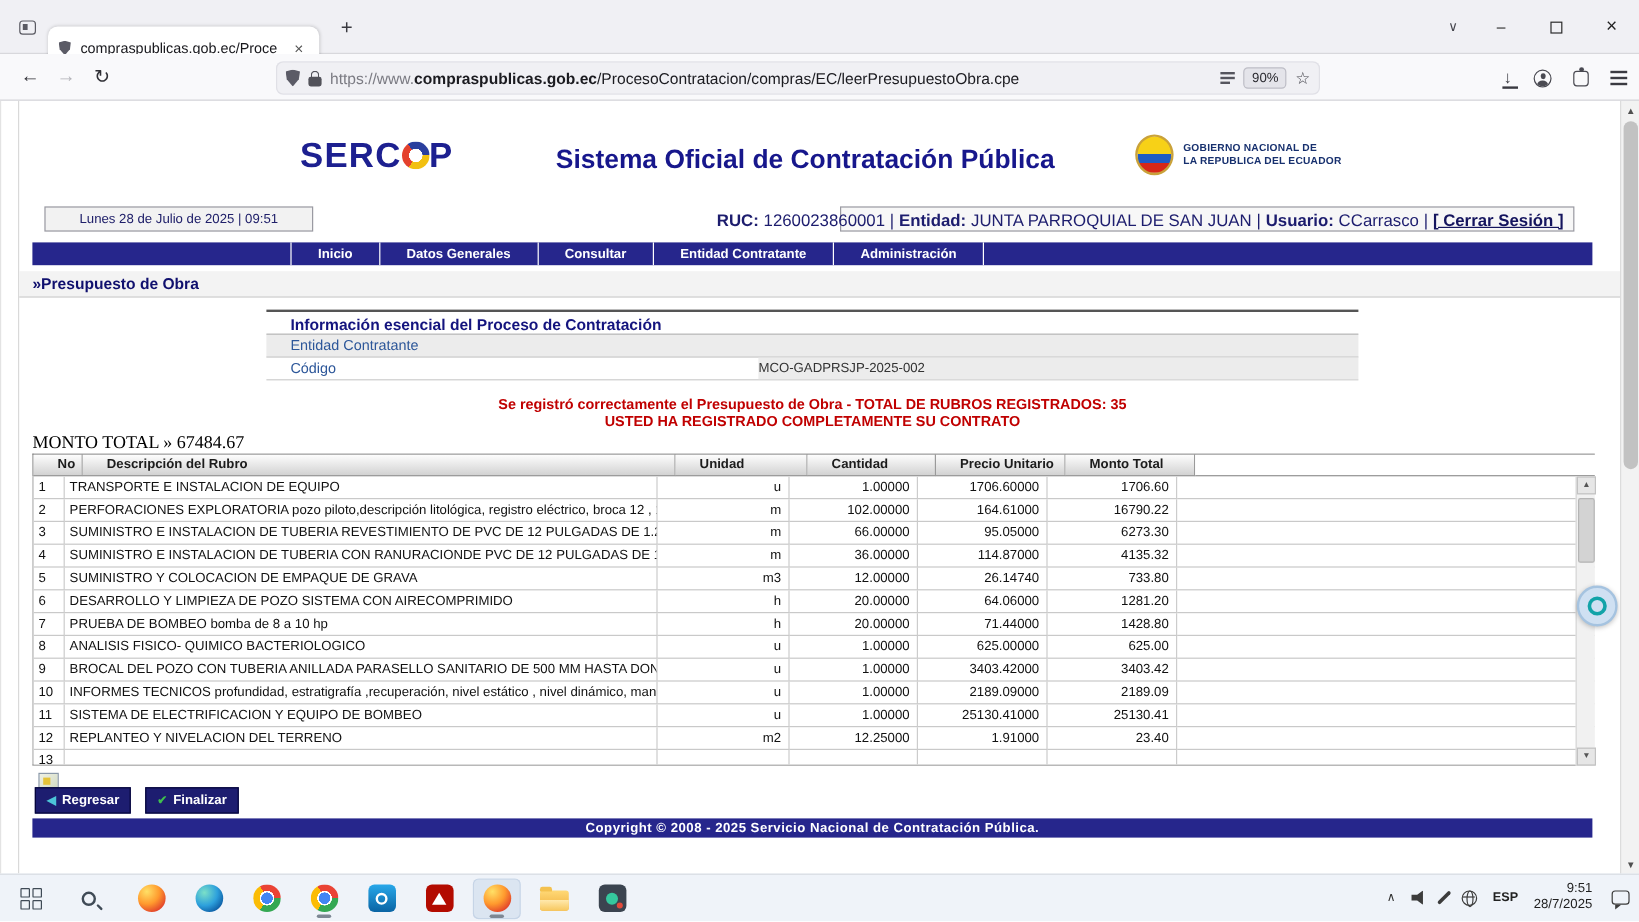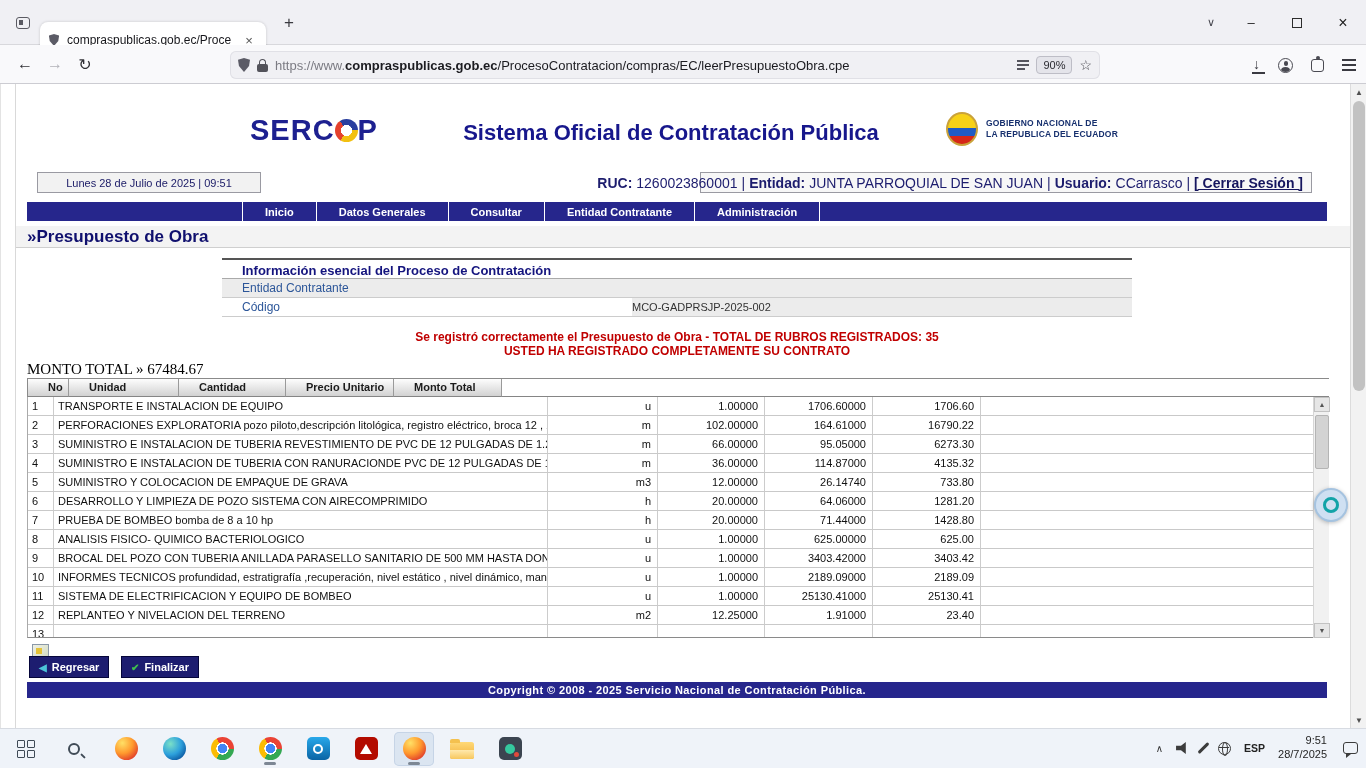--- a/index.html
+++ b/index.html
@@ -87,21 +87,21 @@
   .logout { font-weight:bold; text-decoration:underline; color:#15155e; }
 
   .mainnav { position:absolute; left:11px; top:118px; width:1300px; height:19px; background:#26268c;
     display:flex; align-items:stretch; padding-left:215px; }
   .nav-item { display:flex; align-items:center; padding:0 22px; color:#fff; font-size:11px; font-weight:bold;
     border-right:1px solid #ffffff; }
   .nav-item:first-child { border-left:1px solid #ffffff; }
 
   .crumbband { position:absolute; left:0; top:142px; width:1336px; height:22px; background:#f3f3f3;
     border-bottom:1px solid #cfcfcf; display:flex; align-items:center; }
-  .crumb { margin-left:11px; font-size:17px; font-weight:bold; color:#10106e; }
+  .crumb { margin-left:11px; font-size:13px; font-weight:bold; color:#10106e; }
 
   .infotbl { position:absolute; left:206px; top:174px; width:910px; font-size:12px; }
   .info-title { border-top:2px solid #555; border-bottom:1px solid #aaa; padding:3px 0 3px 20px;
     font-size:13px; font-weight:bold; color:#14147e; height:21px; }
   .info-row { display:flex; height:19px; border-bottom:1px solid #ccc; align-items:center; }
   .info-label { width:410px; padding-left:20px; color:#2c5699; }
   .info-value { flex:1; font-size:11px; color:#333; padding-left:0; height:100%; display:flex; align-items:center; }
   .row-gray { background:#ececec; }
   .val-gray { background:#ececec; }
 
@@ -317,20 +317,21 @@
       </div>
 
       <div class="msg" style="top:246px">Se registró correctamente el Presupuesto de Obra - TOTAL DE RUBROS REGISTRADOS: 35</div>
       <div class="msg" style="top:260px">USTED HA REGISTRADO COMPLETAMENTE SU CONTRATO</div>
 
       <div class="monto"><span>MONTO TOTAL »</span> <span>67484.67</span></div>
 
       <div class="rubros">
         <div class="tbl-head">
           <div class="hcell col-no">No</div>
+          <div class="hcell col-desc">Descripción del Rubro</div>
           <div class="hcell col-uni">Unidad</div>
           <div class="hcell col-cant">Cantidad</div>
           <div class="hcell col-pre">Precio Unitario</div>
           <div class="hcell col-mon">Monto Total</div>
           <div class="hcell col-fill" style="background:#fff"></div>
         </div>
         <div class="tbl-body">
             <div class="tbl-r">
               <div class="cell col-no">1</div>
               <div class="cell col-desc">TRANSPORTE E INSTALACION DE EQUIPO</div>

